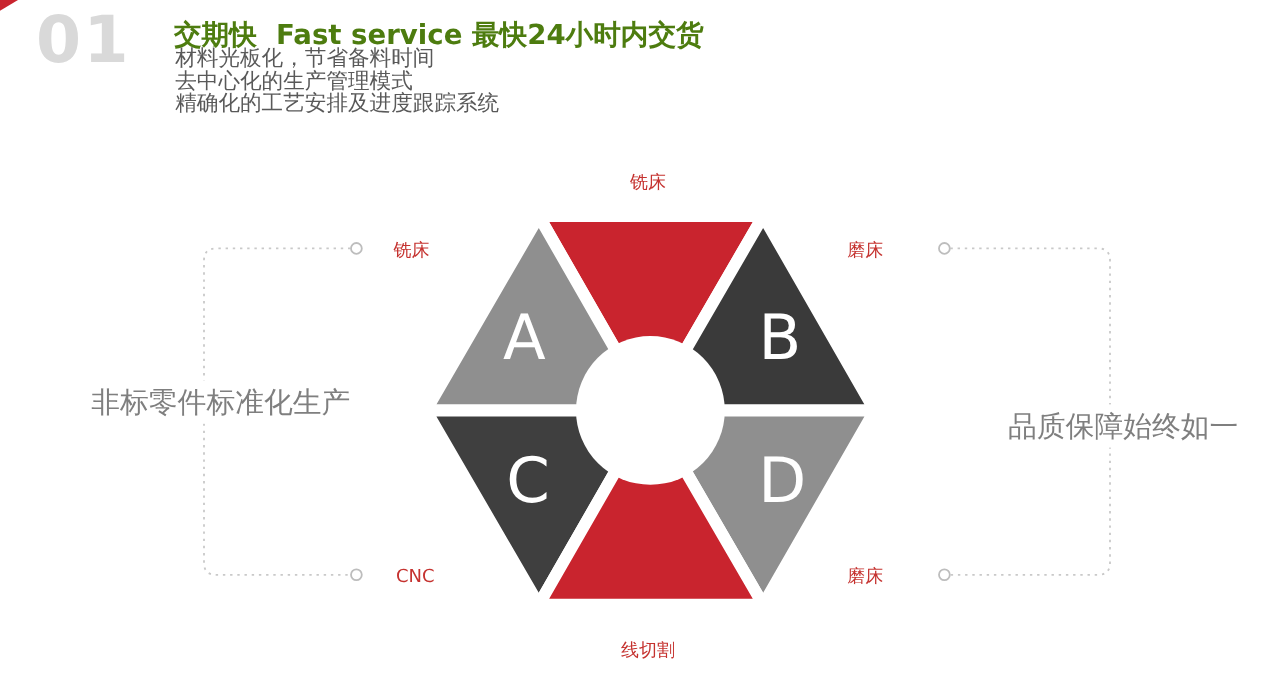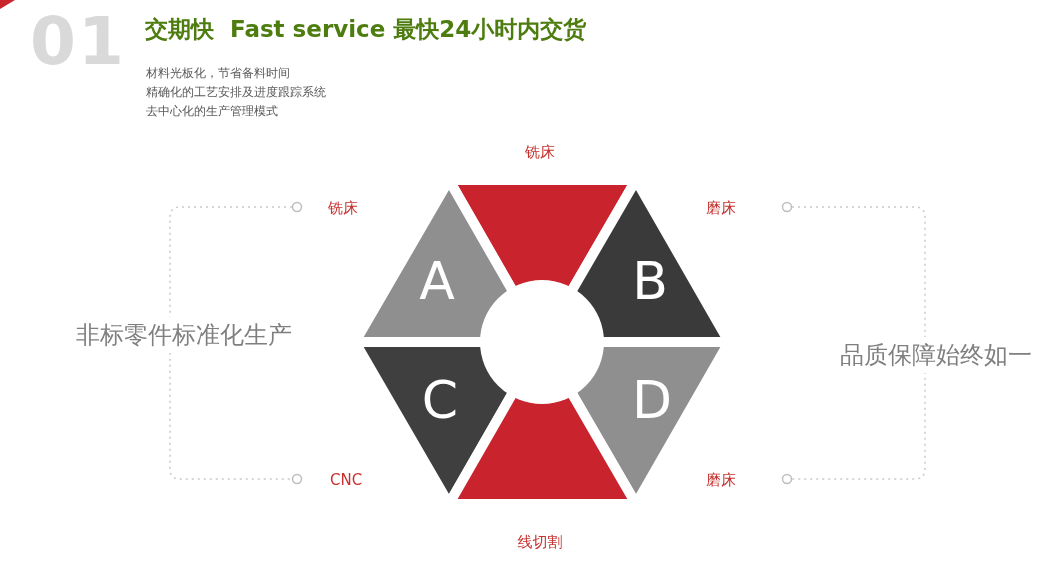--- a/index.html
+++ b/index.html
@@ -11,31 +11,31 @@
     font-family:"DejaVu Sans","Liberation Sans",sans-serif;
   }
   .corner-accent {
     position:absolute; left:0; top:0;
     width:0; height:0;
     border-top:9px solid #c9242e;
     border-right:15px solid transparent;
   }
   .big-number {
     position:absolute; left:30px; top:2px;
-    font-size:66px; font-weight:bold;
+    font-size:54px; font-weight:bold;
     color:#d9d9d9; letter-spacing:2px; line-height:1.2;
   }
   .title {
     position:absolute; left:145px; top:14px;
     font-size:23px; font-weight:bold; color:#4d7c0f;
     white-space:pre;
   }
   .bullets {
-    position:absolute; left:146px; top:64px;
-    font-size:12px; color:#595959; line-height:19px;
+    position:absolute; left:146px; top:39px;
+    font-size:18px; color:#595959; line-height:19px;
   }
   .diagram-svg { position:absolute; left:0; top:0; }
   .caption {
     position:absolute;
     font-size:24px; color:#7f7f7f;
     background:#ffffff; padding:2px 4px;
     white-space:nowrap;
   }
   .caption-left  { left:50px;  top:317px;margin-left:22px; }
   .caption-right { left:836px; top:317px;margin-top:20px; }
@@ -58,22 +58,22 @@
 </style>
 </head>
 <body>
 
 <div class="corner-accent"></div>
 
 <div class="big-number">01</div>
 <div class="title">交期快  Fast service 最快24小时内交货</div>
 <div class="bullets">
   <div>材料光板化，节省备料时间</div>
+  <div>去中心化的生产管理模式</div>
   <div>精确化的工艺安排及进度跟踪系统</div>
-  <div>去中心化的生产管理模式</div>
 </div>
 
 <svg class="diagram-svg" width="1060" height="576" viewBox="0 0 1060 576">
 
   <path class="dotted" d="M 292 207 L 180 207 Q 170 207 170 217 L 170 469 Q 170 479 180 479 L 292 479"></path>
   <path class="dotted" d="M 792 207 L 915 207 Q 925 207 925 217 L 925 469 Q 925 479 915 479 L 792 479"></path>
   <circle class="marker" cx="297" cy="207" r="4.5"></circle>
   <circle class="marker" cx="297" cy="479" r="4.5"></circle>
   <circle class="marker" cx="787" cy="207" r="4.5"></circle>
   <circle class="marker" cx="787" cy="479" r="4.5"></circle>

